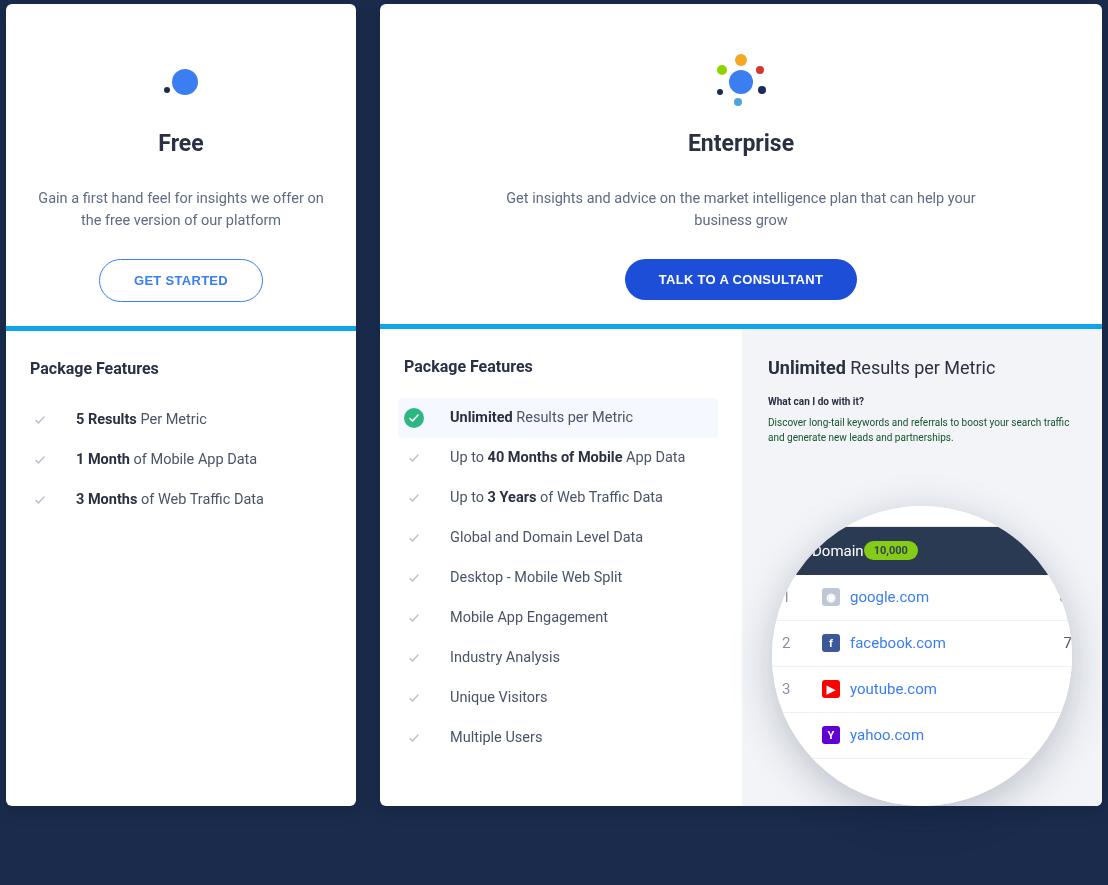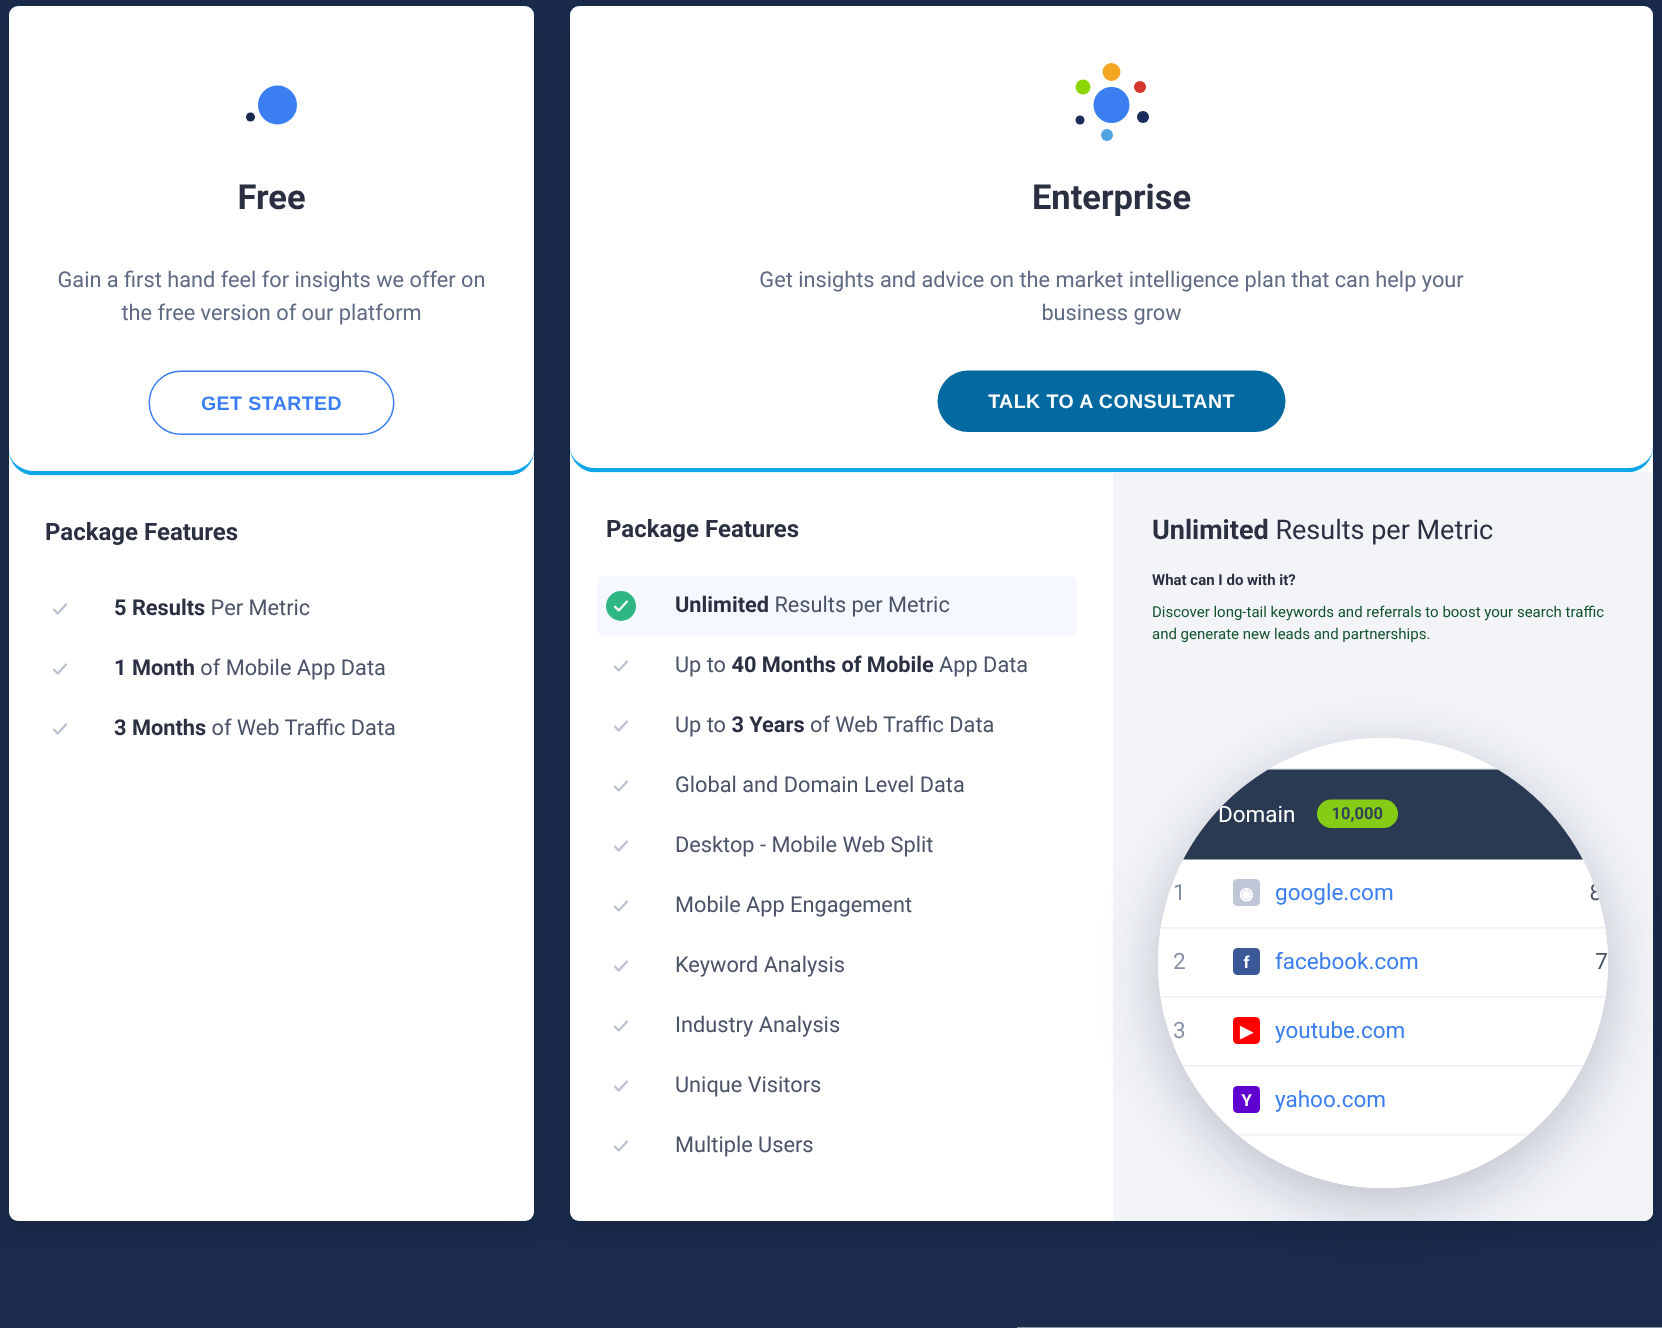--- a/index.html
+++ b/index.html
@@ -20,41 +20,40 @@
     background: #fff;
     border-radius: 6px;
     box-shadow: 0 4px 18px rgba(0,0,0,0.15);
     display: flex;
     flex-direction: column;
   }
   .card-free { width: 350px; }
   .card-ent  { flex: 1; }
 
   .card-head {
-    padding: 28px 24px 24px;
+    padding: 40px 24px 24px;
     text-align: center;
-    border-bottom: 3px solid #0ea5e9;
-    border-radius: 17px;
+    border-bottom: 5px solid #0ea5e9;
   }
   .icon-area { height: 72px; display:flex; align-items:center; justify-content:center; }
   .plan-title { font-size: 23px; font-weight:700; color:#2a3042; margin-top:14px; }
   .plan-desc  { font-size: 14.5px; color:#5f6b84; line-height:1.55; margin-top:31px; max-width: 480px; margin-left:auto; margin-right:auto; }
   .btn {
     display:inline-block;
     margin-top: 26px;
     padding: 13px 34px;
     border-radius: 999px;
     font-size: 13px;
     font-weight:700;
     letter-spacing: .3px;
     cursor:pointer;
     border: none;
   }
   .btn-outline { background:#fff; color:#3a7ef2; border:1.5px solid #3a7ef2; }
-  .btn-fill    { background:#0369a1; color:#fff; }
+  .btn-fill    { background:#1d4ed8; color:#fff; }
 
   .features-wrap { display:flex; }
   .features-col { flex:1; padding: 28px 24px 30px; }
   .features-title { font-size: 16px; font-weight:700; color:#2a3042; margin-bottom: 22px; }
   .feat {
     display:flex; align-items:center; gap:26px;
     font-size: 14.5px; color:#4a5368; padding:10px 0;
   }
   .feat.active { background:#f5f9ff; border-radius:4px; padding-left:6px; margin-left:-6px; }
   .chk {
@@ -88,22 +87,22 @@
     margin-left:auto; margin-right:auto;
   }
   .mag-inner { position:absolute; left:-20px; top:-35px; width:340px; }
   .mag-search {
     height:56px; display:flex; align-items:center; justify-content:space-between;
     padding: 0 40px 0 60px; color:#9199ab; font-size:15px;
     border-bottom:1px solid #e6e9ef;
   }
   .mag-search svg { stroke:#7d869a; }
   .mag-header {
-    background:#2a3a52; color:#fff; height:60px;
-    display:flex; align-items:center; gap:14px; padding:0 60px; font-size:15px;
+    background:#2a3a52; color:#fff; height:48px;
+    display:flex; align-items:center; padding:0 60px; font-size:15px;
   }
   .mag-badge {
     background:#84cc16; color:#33425a; border-radius:999px;
     font-size:11px; font-weight:700; padding:3px 10px;
   }
   .mag-row {
     height:46px; display:flex; align-items:center; padding:0 20px 0 30px;
     border-bottom:1px solid #eef0f4; font-size:15px;
   }
   .mag-row .rank { width:40px; color:#8791a5; }
@@ -221,28 +220,20 @@
   </span>
        <span>Desktop - Mobile Web Split</span>
      </div>
             <div class="feat ">
        <span class="chk chk-grey">
     <svg width="12" height="12" viewBox="0 0 24 24" fill="none" stroke-width="3" stroke-linecap="round" stroke-linejoin="round">
                   <polyline points="4 13 9 18 20 6"></polyline>
                 </svg>
   </span>
        <span>Mobile App Engagement</span>
-     </div>
-            <div class="feat ">
-       <span class="chk chk-grey">
-    <svg width="12" height="12" viewBox="0 0 24 24" fill="none" stroke-width="3" stroke-linecap="round" stroke-linejoin="round">
-                  <polyline points="4 13 9 18 20 6"></polyline>
-                </svg>
-  </span>
-       <span>Keyword Analysis</span>
      </div>
             <div class="feat ">
        <span class="chk chk-grey">
     <svg width="12" height="12" viewBox="0 0 24 24" fill="none" stroke-width="3" stroke-linecap="round" stroke-linejoin="round">
                   <polyline points="4 13 9 18 20 6"></polyline>
                 </svg>
   </span>
        <span>Industry Analysis</span>
      </div>
             <div class="feat ">

